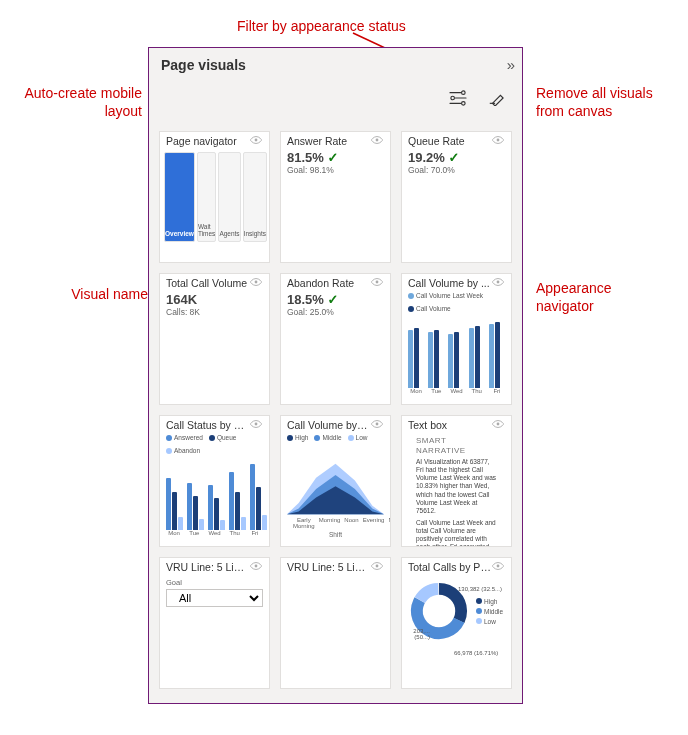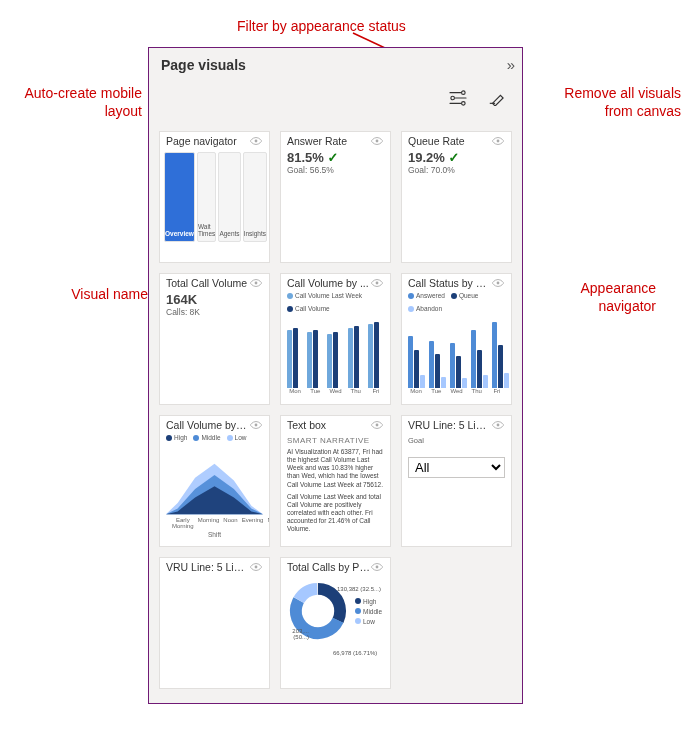--- a/index.html
+++ b/index.html
@@ -1,35 +1,35 @@
 <!DOCTYPE html>
 <html><head>
 <meta charset="utf-8">
 <style>
   html,body{margin:0;padding:0;font-family:"Segoe UI",Arial,sans-serif;font-size:12px;color:#222;background:#fff}
   .stage{position:relative;width:688px;height:735px}
   .callout{position:absolute;color:#c00;font-size:14px;line-height:1.25;pointer-events:none}
-  .callout.right{text-align:right}
+  .callout.right{text-align:left}
   .callout.left{text-align:right}
   svg.arrow{position:absolute;pointer-events:none}
   .redbox{position:absolute;border:2px solid #c00;pointer-events:none}
 
   
   .panel{position:absolute;left:148px;top:47px;width:373px;background:#f3f2f1;border:1px solid #701a75}
   .panel-header{display:flex;align-items:center;justify-content:space-between;padding:8px 10px 4px 12px;font-size:14px;font-weight:600;color:#333}
   .chevrons{font-weight:400;color:#555;font-size:15px;letter-spacing:-3px}
   .toolbar{display:flex;align-items:center;padding:6px 10px 12px 10px}
   .btn-auto{display:inline-flex;align-items:center;gap:7px;background:#fff;border:1px solid #c8c6c4;padding:4px 10px;font-size:12px;cursor:pointer}
   .icon-box{display:inline-flex;align-items:center;justify-content:center;width:30px;height:28px;border:1px solid transparent;color:#333}
   .toolbar-right{margin-left:auto;display:flex;gap:6px}
   svg{display:block}
 
   .grid{display:grid;grid-template-columns:repeat(3,1fr);gap:10px;padding:6px 10px 14px 10px;background:#f3f2f1}
   .card{background:#fff;border:1px solid #e1dfdd;height:130px;overflow:hidden;position:relative}
-  .card-head{display:flex;justify-content:space-between;align-items:center;padding:3px 6px 1px 6px;font-size:10.5px;color:#333;white-space:nowrap;overflow:hidden;text-overflow:ellipsis}
+  .card-head{display:flex;justify-content:space-between;padding:3px 6px 1px 6px;font-size:10.5px;color:#333;white-space:nowrap;overflow:hidden;text-overflow:ellipsis}
   .card-head .title{white-space:nowrap;overflow:hidden;text-overflow:ellipsis}
   .eye{flex:0 0 auto;opacity:.55}
   .body{padding:2px 6px 4px 6px;font-size:9px;color:#444}
   .kpi-val{font-size:13px;font-weight:600}
   .kpi-sub{font-size:8.5px;color:#666}
 
   
   .pn{display:flex;gap:2px;padding:4px 4px}
   .pn .tab{flex:1;background:#f5f5f5;border:1px solid #e2e2e2;border-radius:2px;height:84px;display:flex;align-items:flex-end;justify-content:center;font-size:6.5px;color:#555;padding-bottom:4px}
   .pn .tab.active{background:#2f6fd8;color:#fff;font-weight:600}
@@ -47,23 +47,23 @@
   
   .area-wrap{position:relative;height:86px;padding:4px 6px 2px 6px}
   .area-wrap svg{width:100%;height:70px}
 
   
   .donut-wrap{display:flex;gap:6px;padding:6px 4px 4px 6px;font-size:6.5px;color:#555}
 
   
   .slicer{padding:4px 6px;font-size:8px;color:#444}
   .slicer label{font-size:7.5px;color:#666}
-  .slicer select{width:100%;margin-top:12px;font-size:13px;border:1px solid #c8c6c4;background:#fff;padding:1px 2px}
-
-  .textbox{padding:4px 6px;font-size:6.5px;color:#444;line-height:1.25}
+  .slicer select{width:100%;margin-top:2px;font-size:11px;border:1px solid #c8c6c4;background:#fff;padding:1px 8px}
+
+  .textbox{padding:4px 14px;font-size:6.5px;color:#444;line-height:1.25}
   .textbox .tbhead{font-size:8px;letter-spacing:.5px;color:#777;margin-bottom:2px}
 </style>
 </head>
 <body>
 <div class="stage">
 
 <div class="callout left" style="left:12px;top:85px;width:130px">
   <span>Auto-create mobile layout</span>
 </div>
 <div class="callout" style="left:237px;top:18px">
@@ -154,21 +154,21 @@
             <span class="title">Answer Rate</span>
         <span class="eye">
               <svg width="14" height="10" viewBox="0 0 16 10">
                 <path d="M8 1C4 1 1.5 5 1.5 5S4 9 8 9s6.5-4 6.5-4S12 1 8 1Z" fill="none" stroke="#666"></path>
                 <circle cx="8" cy="5" r="1.6" fill="#666"></circle>
               </svg>
             </span>
           </div>
       <div class="body">
         <div class="kpi-val"><span>81.5%</span><span style="color:#107c10"> ✓</span></div>
-        <div class="kpi-sub">Goal: 56.5%</div>
+        <div class="kpi-sub">Goal: 98.1%</div>
       </div>
     </div>
 
     <div class="card">
       <div class="card-head">
             <span class="title">Queue Rate</span>
         <span class="eye">
               <svg width="14" height="10" viewBox="0 0 16 10">
                 <path d="M8 1C4 1 1.5 5 1.5 5S4 9 8 9s6.5-4 6.5-4S12 1 8 1Z" fill="none" stroke="#666"></path>
                 <circle cx="8" cy="5" r="1.6" fill="#666"></circle>
@@ -190,20 +190,35 @@
                 <circle cx="8" cy="5" r="1.6" fill="#666"></circle>
               </svg>
             </span>
           </div>
       <div class="body">
         <div class="kpi-val">164K</div>
         <div class="kpi-sub">Calls: 8K</div>
       </div>
     </div>
 
+    <div class="card">
+      <div class="card-head">
+            <span class="title">Abandon Rate</span>
+        <span class="eye">
+              <svg width="14" height="10" viewBox="0 0 16 10">
+                <path d="M8 1C4 1 1.5 5 1.5 5S4 9 8 9s6.5-4 6.5-4S12 1 8 1Z" fill="none" stroke="#666"></path>
+                <circle cx="8" cy="5" r="1.6" fill="#666"></circle>
+              </svg>
+            </span>
+          </div>
+      <div class="body">
+        <div class="kpi-val"><span>18.5%</span><span style="color:#107c10"> ✓</span></div>
+        <div class="kpi-sub">Goal: 25.0%</div>
+      </div>
+    </div>
 
     <div class="card">
       <div class="card-head">
             <span class="title">Call Volume by ...</span>
         <span class="eye">
               <svg width="14" height="10" viewBox="0 0 16 10">
                 <path d="M8 1C4 1 1.5 5 1.5 5S4 9 8 9s6.5-4 6.5-4S12 1 8 1Z" fill="none" stroke="#666"></path>
                 <circle cx="8" cy="5" r="1.6" fill="#666"></circle>
               </svg>
             </span>

